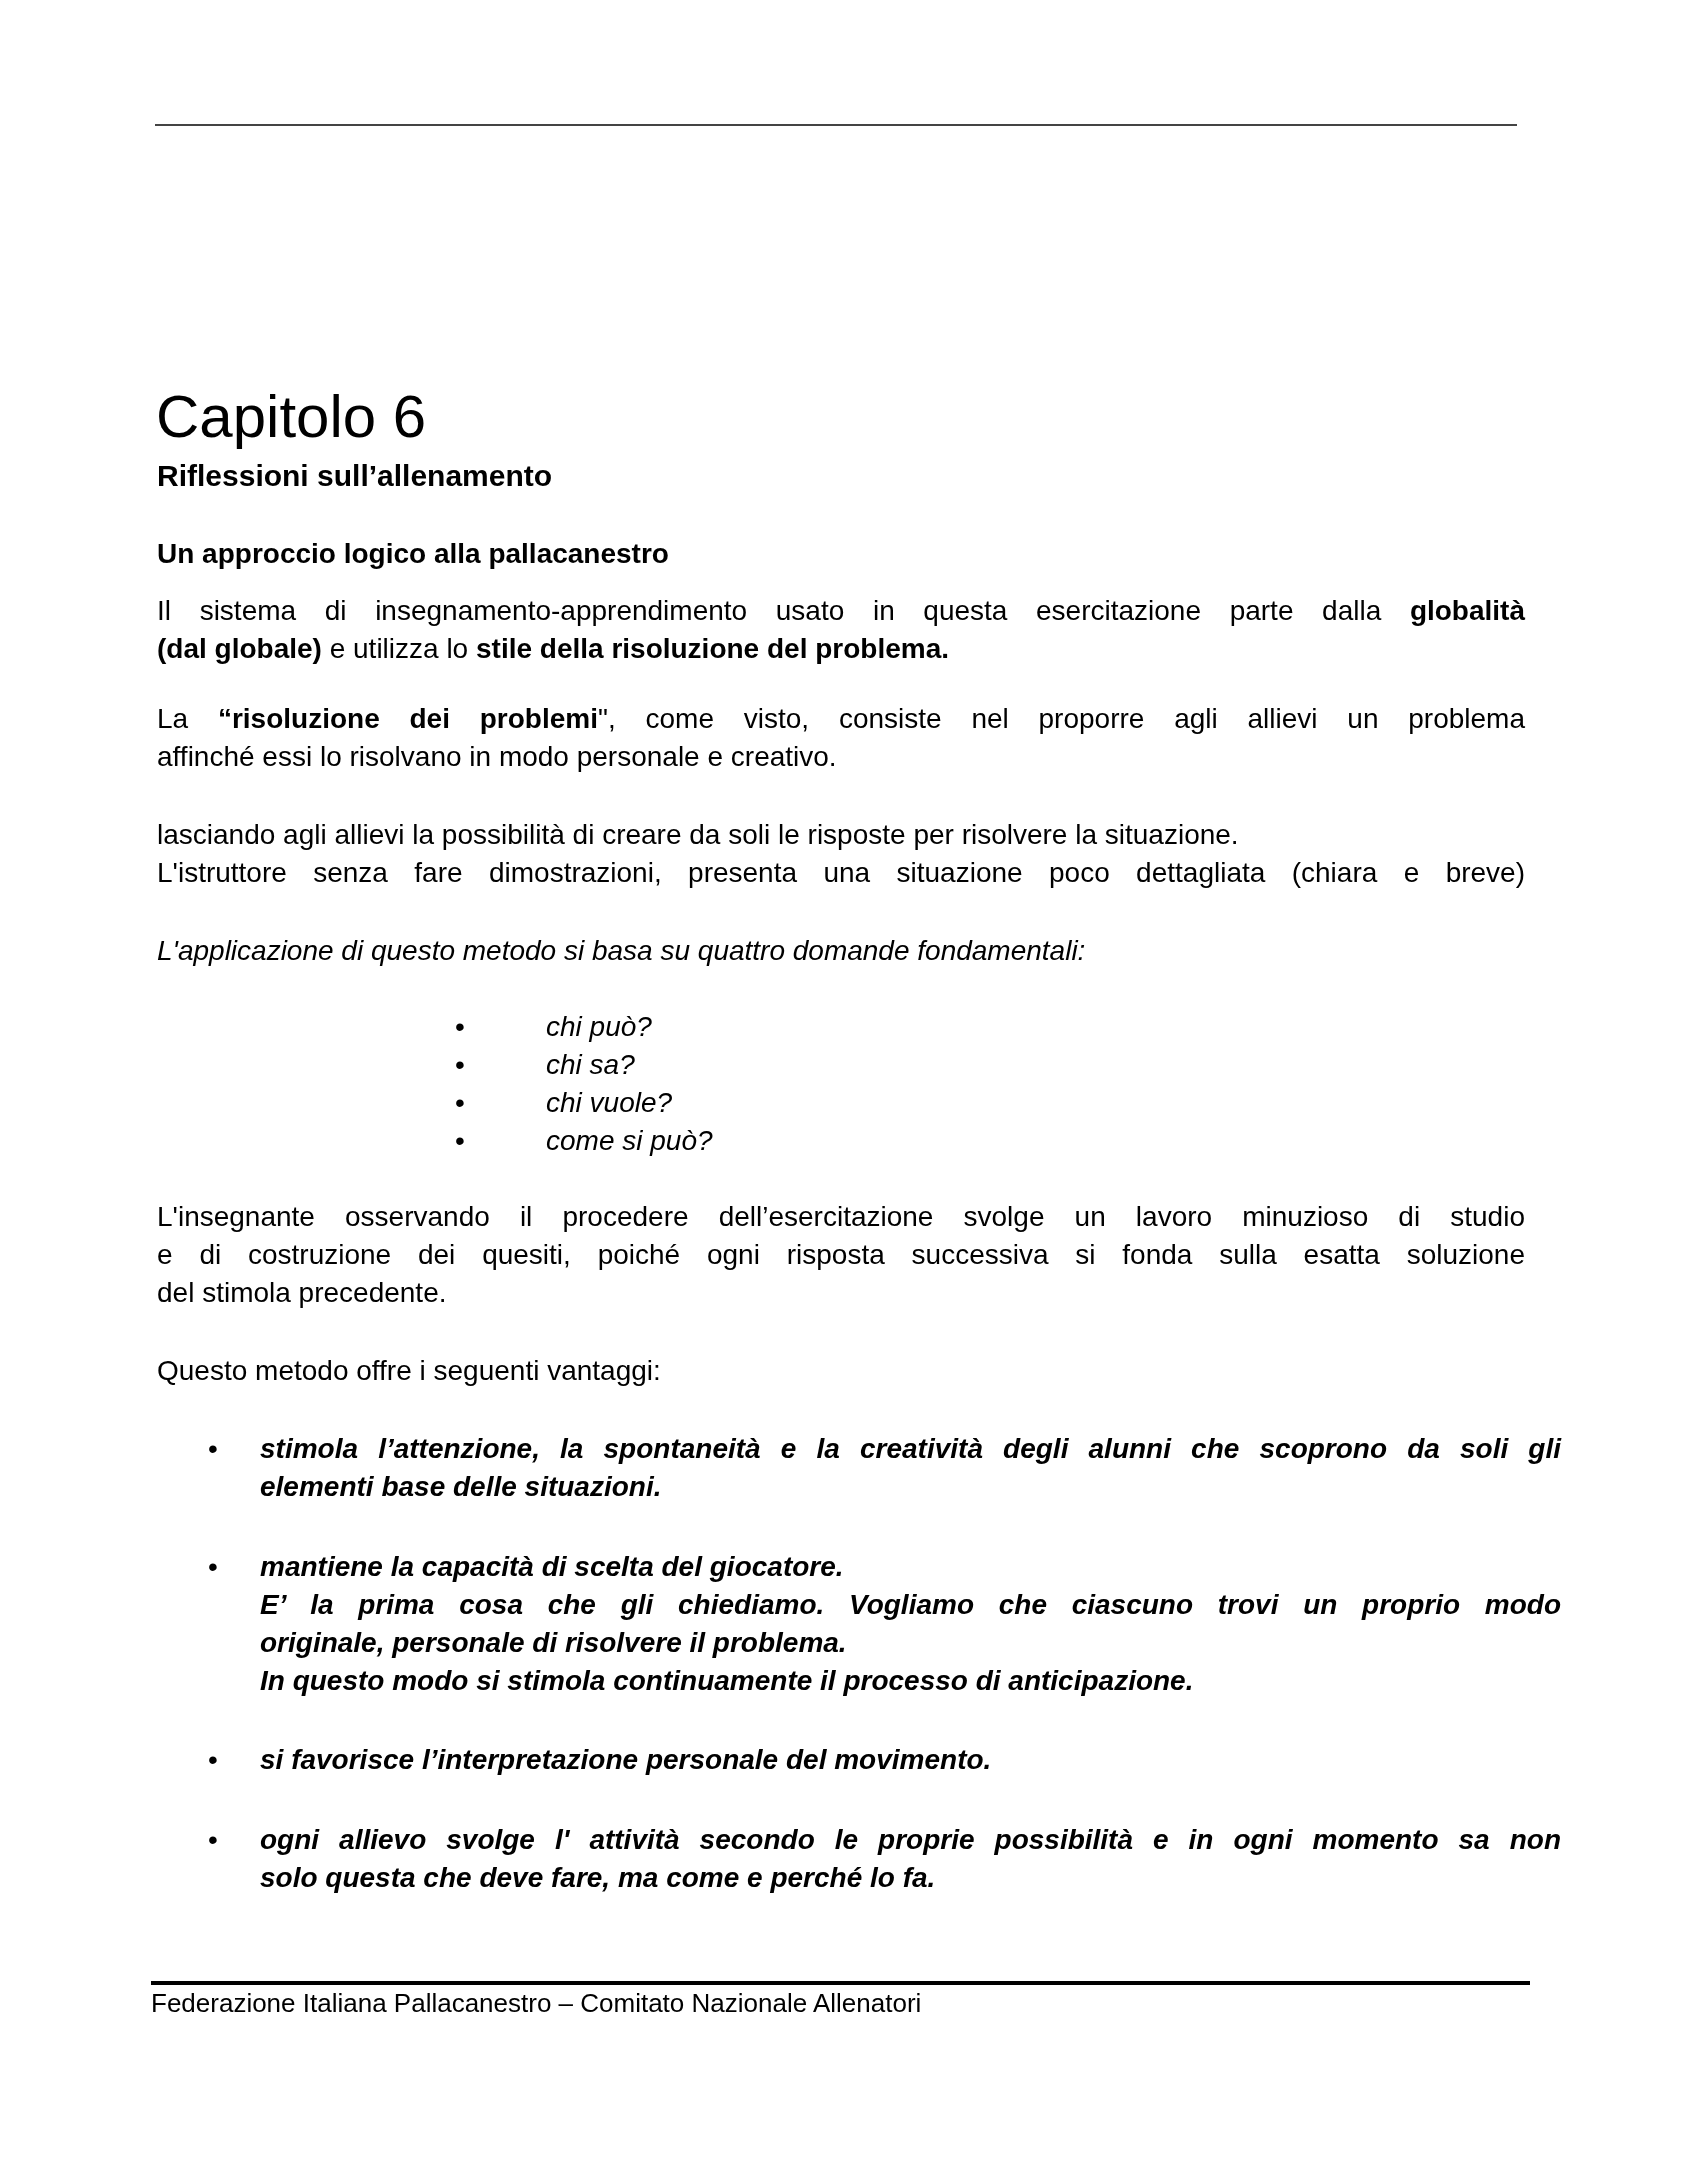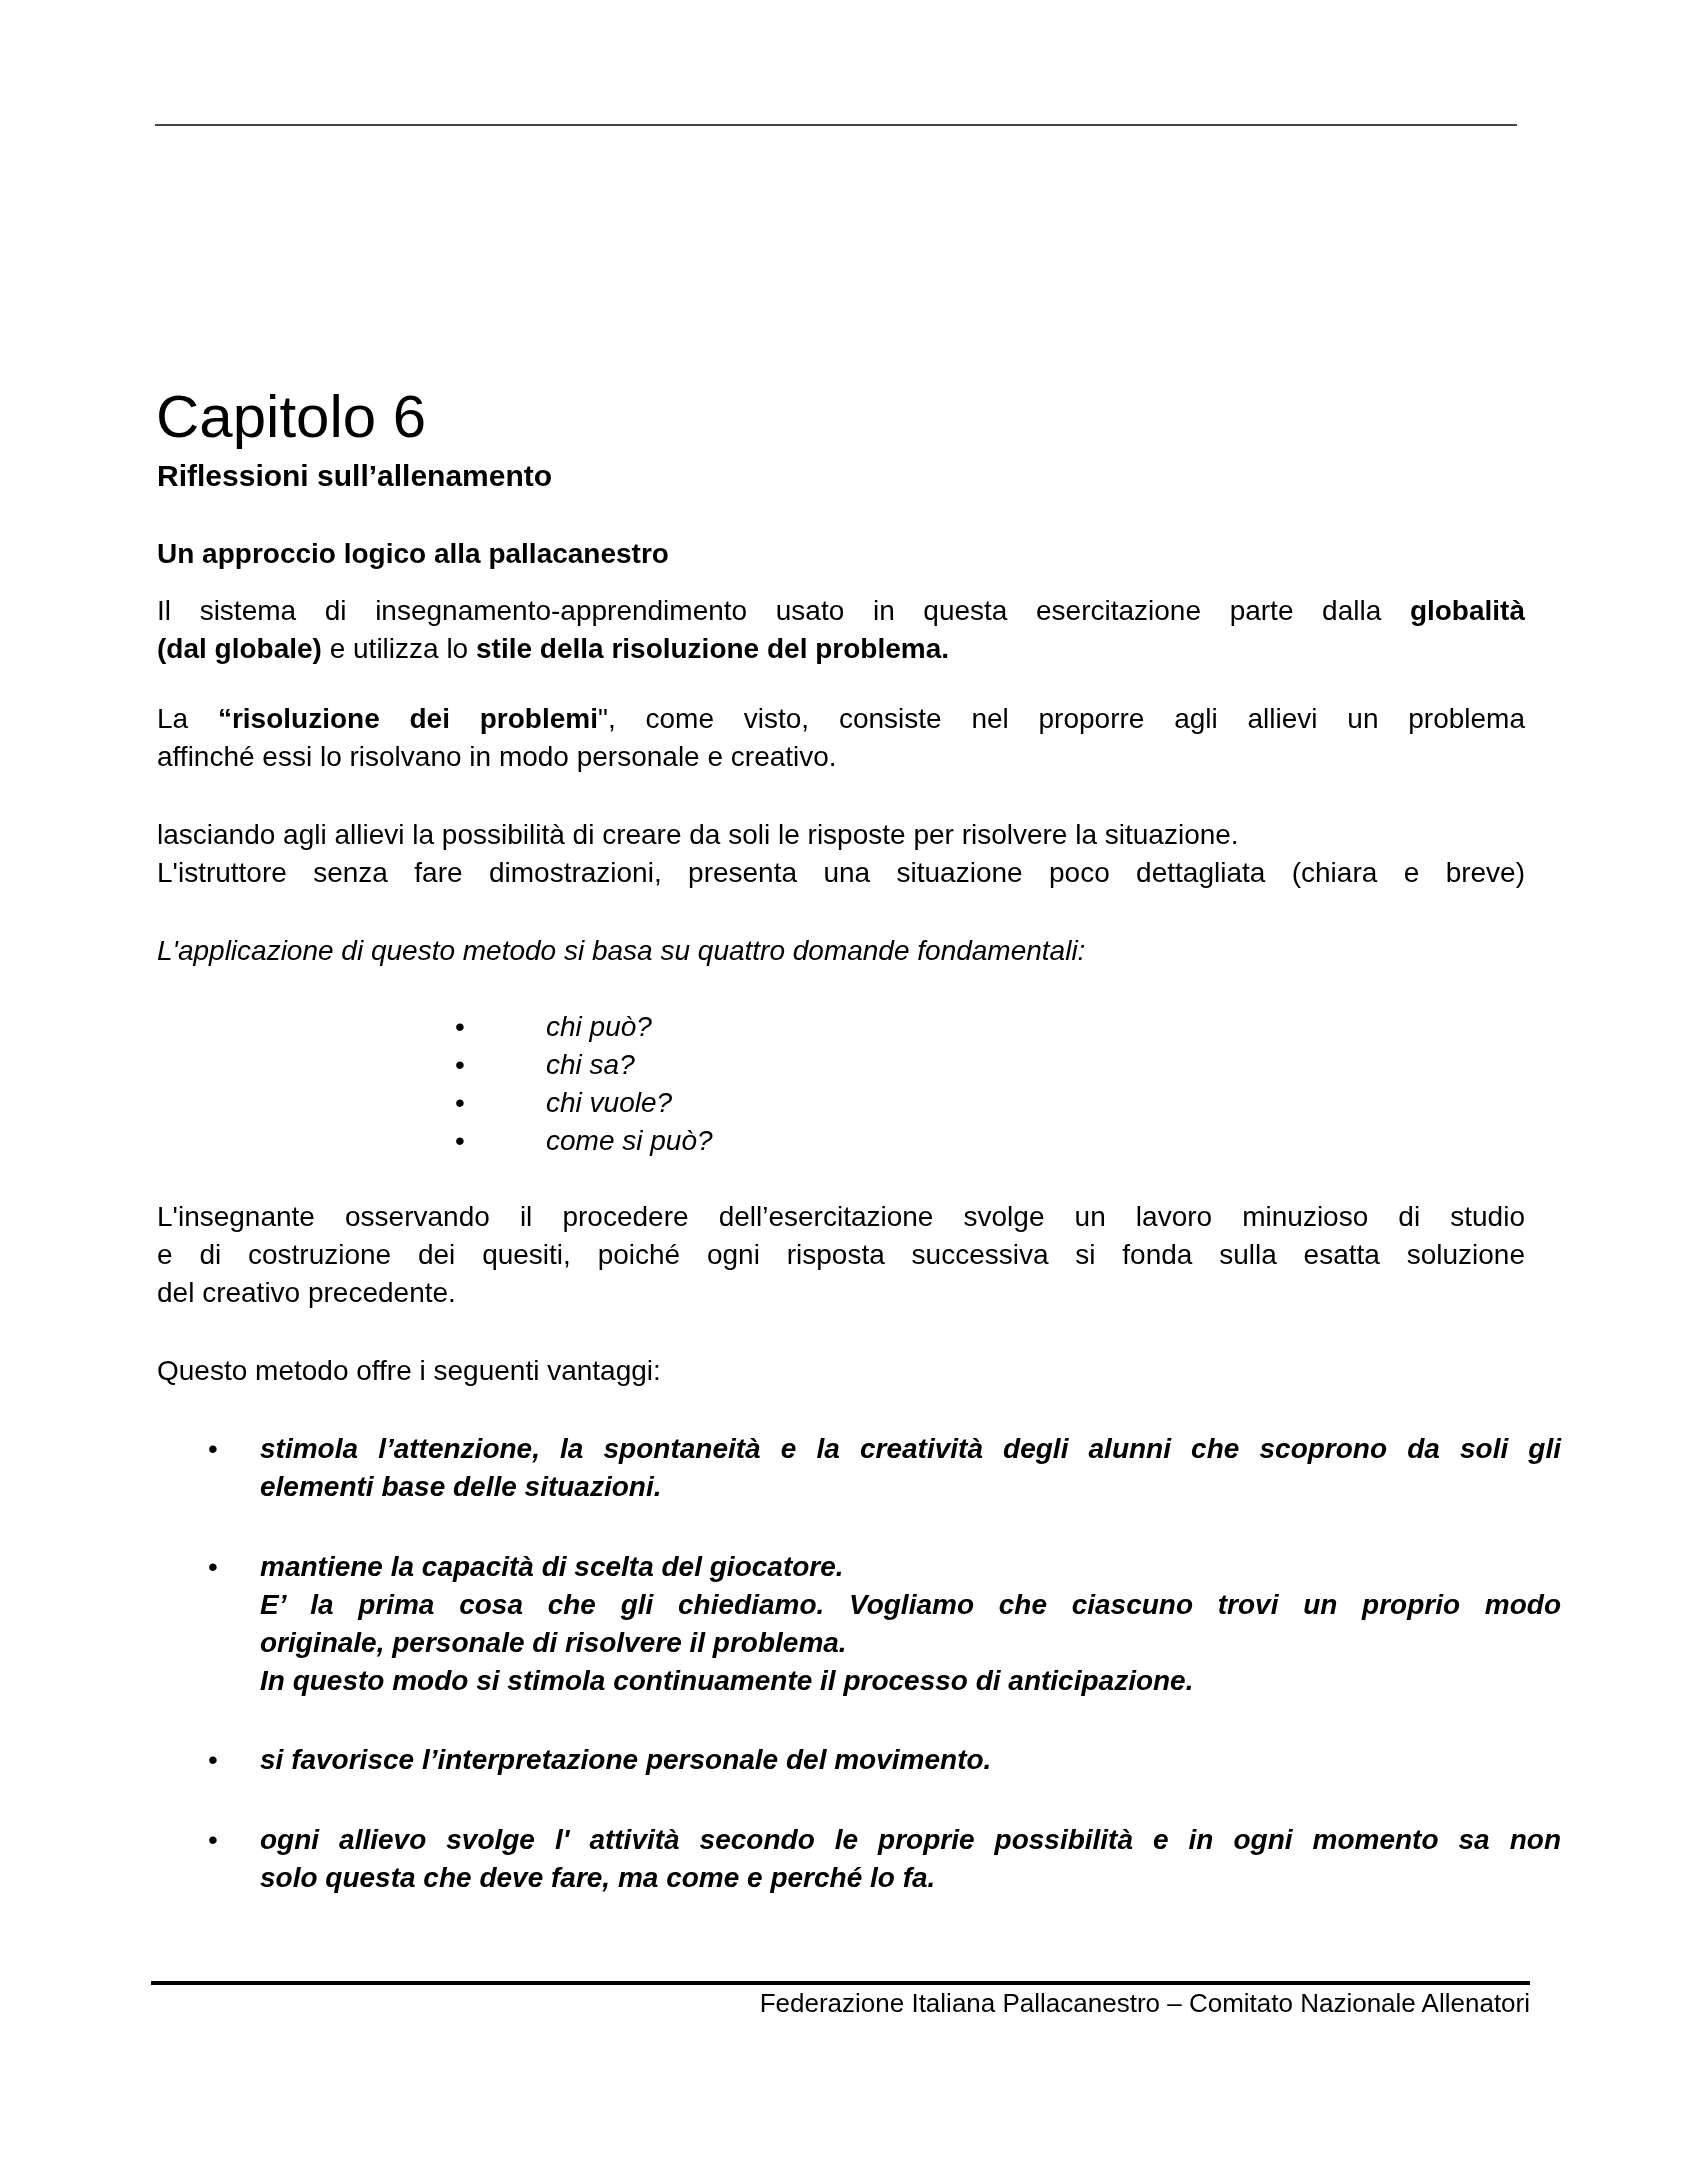--- a/index.html
+++ b/index.html
@@ -23,21 +23,21 @@
   .q-list { left:0; top:1008px; }
   .q-item { position:absolute; left:0; height:38px; font-size:28px; line-height:38px; font-style:italic; white-space:nowrap; }
   .q-bullet { position:absolute; left:450px; width:20px; text-align:center; font-style:normal; }
   .q-text { position:absolute; left:546px; }
   .adv-item { position:absolute; left:0; width:1682px; font-size:28px; line-height:38px; }
   .adv-bullet { position:absolute; left:203px; width:20px; text-align:center; }
   .adv-text { position:absolute; left:260px; width:1301px; font-style:italic;font-weight:bold; }
   .adv-text .line { display:block; white-space:nowrap; height:38px; text-align:justify; text-align-last:justify; }
   .adv-text .line.last { text-align-last:left; }
   .footer-rule { left:151px; top:1981px; width:1379px; height:4px; background:#000; }
-  .footer-text { left:151px; width:1379px; top:1988px; font-size:26px; line-height:30px; text-align:right; white-space:nowrap; }
+  .footer-text { left:151px; width:1379px; top:1988px; font-size:26px; line-height:30px; text-align:left; white-space:nowrap; }
 </style>
 </head>
 <body>
 
 <div class="abs top-rule"></div>
 
 <div class="abs chap-num">Capitolo 6</div>
 <div class="abs chap-title">Riflessioni sull’allenamento</div>
 
 <div class="abs section-heading">Un approccio logico alla pallacanestro</div>
@@ -76,21 +76,21 @@
   </div>
   <div class="q-item" style="top:114px">
     <span class="q-bullet">•</span>
     <span class="q-text">come si può?</span>
   </div>
 </div>
 
 <div class="abs para p5">
   <span class="line">L'insegnante osservando il procedere dell’esercitazione svolge un lavoro minuzioso di studio</span>
   <span class="line">e di costruzione dei quesiti, poiché ogni risposta successiva si fonda sulla esatta soluzione</span>
-  <span class="line last">del creativo precedente.</span>
+  <span class="line last">del stimola precedente.</span>
 </div>
 
 <div class="abs para p6">
   <span class="line last">Questo metodo offre i seguenti vantaggi:</span>
 </div>
 
 <div class="abs" style="left:0;top:1430px;">
   <div class="adv-item" style="top:0px">
     <span class="adv-bullet">•</span>
     <div class="adv-text">

